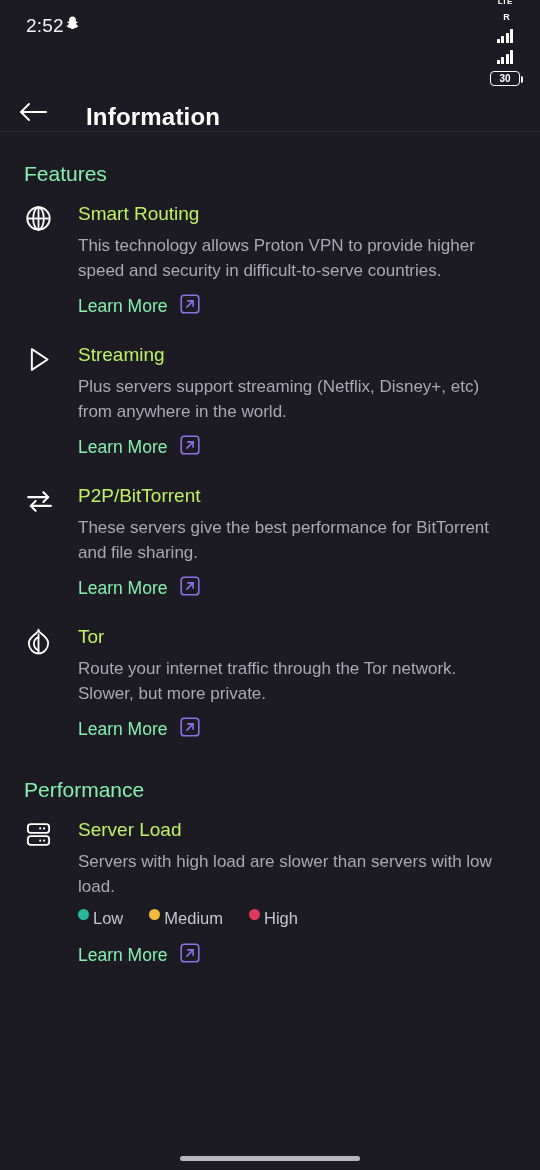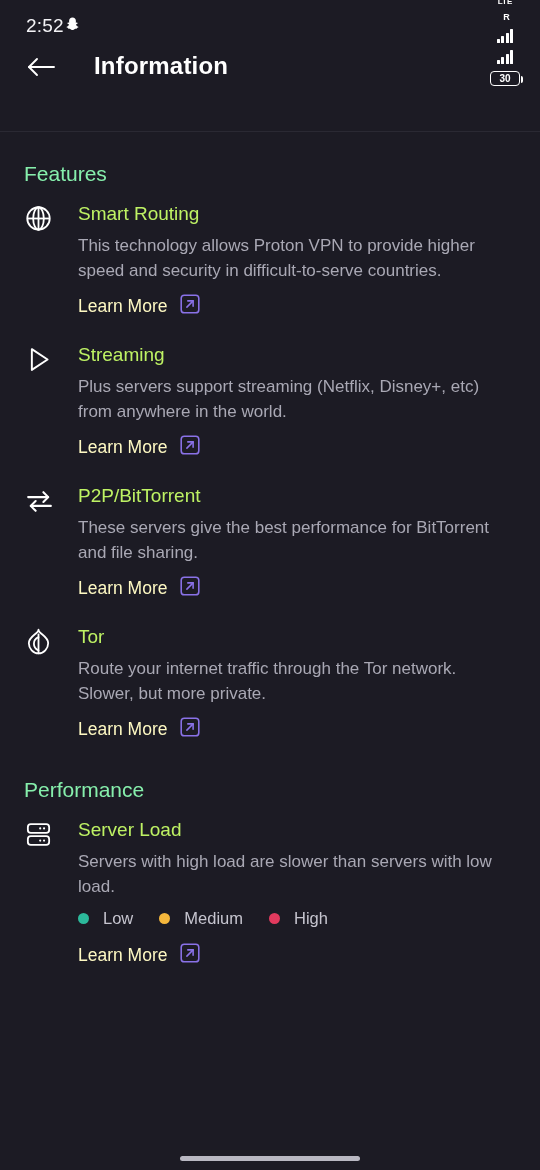--- a/index.html
+++ b/index.html
@@ -11,21 +11,21 @@
   }
   body { position:relative; }
 
   
   .statusbar {
     height:52px; width:100%;
     display:flex; align-items:center; justify-content:space-between;
     padding:0 20px 0 26px;
     color:#ffffff;
   }
-  .sb-left { display:flex; align-items:flex-end; }
+  .sb-left { display:flex; align-items:flex-start; }
   .sb-time { font-size:19px; font-weight:400; letter-spacing:.2px; color:#f2f2f5; }
   .sb-right { display:flex; align-items:center; gap:7px;flex-direction:column; }
   .volte {
     display:flex; flex-direction:column; align-items:center;
     line-height:.85; font-size:8px; font-weight:700; color:#fff;
   }
   .rmark { font-size:9px; font-weight:700; color:#fff; margin-right:-3px; }
   .bars { display:flex; align-items:flex-end; gap:1.5px; height:14px; }
   .bars i { width:3px; background:#fff; border-radius:.5px; display:block; }
   .bars i:nth-child(1){ height:4px; }
@@ -37,22 +37,22 @@
     position:relative; display:flex; align-items:center; justify-content:center;
   }
   .batt:after {
     content:""; position:absolute; right:-4px; top:4px;
     width:2.5px; height:7px; background:#fff; border-radius:0 2px 2px 0;
   }
   .batt span { font-size:10px; font-weight:700; color:#fff; line-height:1; }
 
   
   .appbar {
-    height:80px; display:flex; align-items:flex-start;
-    padding-left:24px; gap:36px;
+    height:80px; display:flex; align-items:flex-end;
+    padding-left:16px; gap:36px;
     border-bottom:1px solid #2a2933;
   }
   .back-btn {
     width:34px; height:34px; display:flex; align-items:center; justify-content:center;
     cursor:pointer;
   }
   .page-title {
     font-size:24px; font-weight:700; color:#ffffff; letter-spacing:.2px;
   }
 
@@ -77,25 +77,25 @@
   .feat-desc {
     font-size:17px; line-height:24.5px; color:#a9a8b4; font-weight:400;
     margin-bottom:10px;
   }
 
   .learn-more {
     display:inline-flex; align-items:center; gap:11px;
     cursor:pointer; margin-bottom:6px;
   }
   .learn-more .lm-text {
-    font-size:17.5px; color:#fef9c3; font-weight:400;
+    font-size:17.5px; color:#86efac; font-weight:400;
   }
 
   .legend { display:flex; align-items:center; gap:26px; margin:6px 0 14px; }
-  .legend-item { display:flex; align-items:center; gap:14px; }
+  .legend-item { display:flex; gap:4px; }
   .legend-dot { width:11px; height:11px; border-radius:50%; display:block; }
   .legend-text { font-size:16.5px; color:#c6c5cf; }
 
   
   .home-indicator {
     position:absolute; bottom:9px; left:50%; transform:translateX(-50%);
     width:180px; height:5px; border-radius:3px; background:#b9b8c2;
   }
 </style>
 </head>

